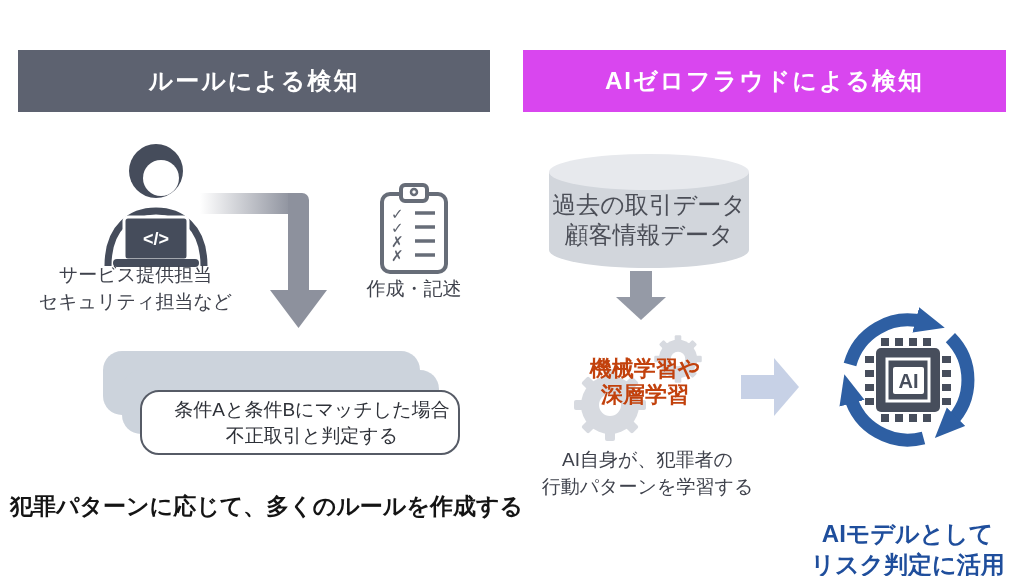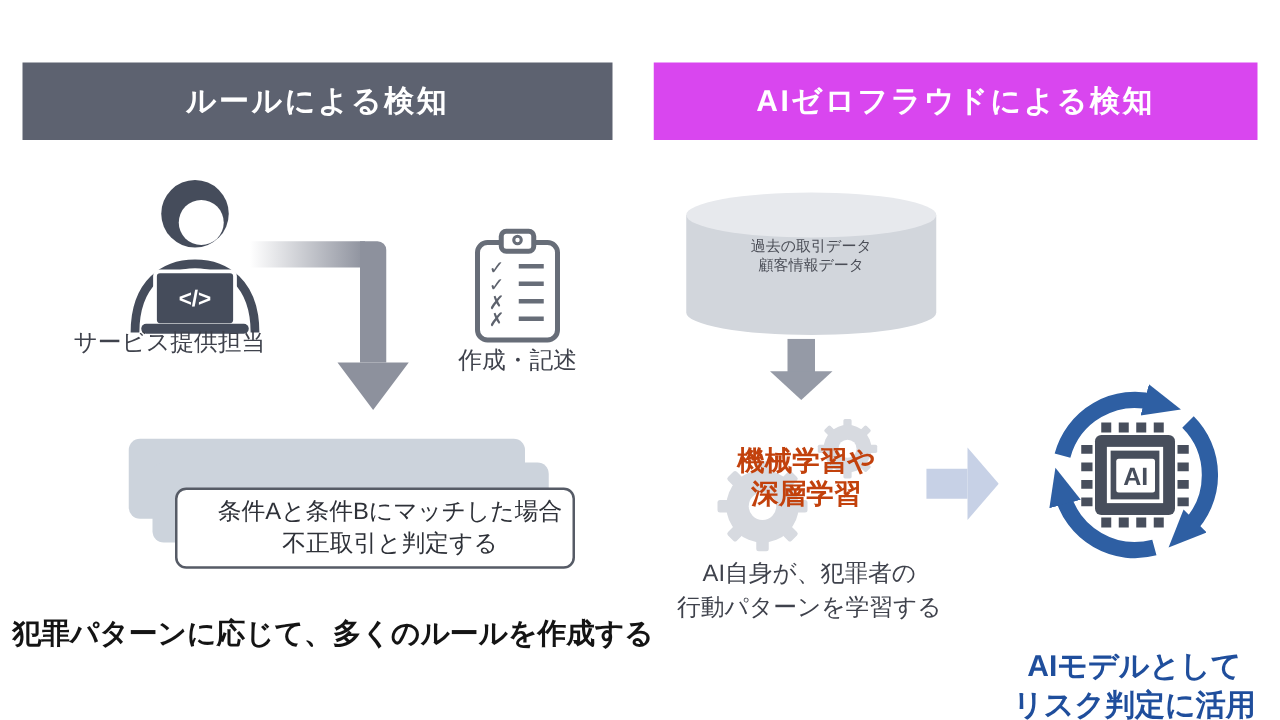--- a/index.html
+++ b/index.html
@@ -14,36 +14,36 @@
   }
   .banner.gray { background: #5d6270; }
   .banner.navy { background: #d946ef; }
 
   .caption {
     text-align: center; color: #3f424c; font-size: 19px; line-height: 1.4;
   }
   .caption div { white-space: nowrap; }
 
   .card {
-    position: absolute; border-radius: 9px; padding-left: 24px;
+    position: absolute; border-radius: 19px; padding-left: 24px;
   }
   .card.back { background: #ccd3dc; }
   .card.front {
     background: #ffffff; border: 2px solid #565b66;
     display: flex; flex-direction: column; align-items: center; justify-content: center;
     font-size: 19px; color: #2e3138; line-height: 1.35; text-align: center;
   }
 
   .footnote {
     font-size: 23px; font-weight: bold; color: #141414;
     text-align: center; white-space: nowrap; margin-top: 12px;
   }
 
   .cyl-text {
-    text-align: center; font-size: 12px; color: #4b4e57; line-height: 1.25; font-weight: 500;
+    text-align: center; font-size: 24px; color: #4b4e57; line-height: 1.25; font-weight: 500;
   }
 
   .ml-text {
     text-align: center; font-size: 22px; font-weight: bold; color: #c2410c; line-height: 1.2;
   }
 
   .result-text {
     text-align: center; font-size: 24px; font-weight: bold; color: #1f4e9c; line-height: 1.3; margin-top: 48px;
   }
 </style>
@@ -60,20 +60,21 @@
     <path d="M20,128 C20,88 44,73 68,73 C92,73 116,88 116,128" fill="#ffffff" stroke="#454c5b" stroke-width="7"></path>
     <circle cx="68" cy="33" r="27" fill="#454c5b"></circle>
     <circle cx="73" cy="40" r="18" fill="#ffffff"></circle>
     <rect x="36" y="79" width="64" height="43" rx="4" fill="#454c5b" stroke="#ffffff" stroke-width="3"></rect>
     <text x="68" y="107" text-anchor="middle" font-size="18" font-weight="bold" fill="#ffffff">&lt;/&gt;</text>
     <rect x="25" y="121" width="86" height="8" rx="4" fill="#454c5b"></rect>
   </svg>
 
   <div class="abs caption" style="left:28px; top:262px; width:215px;">
     <div>サービス提供担当</div>
+    <div>セキュリティ担当など</div>
   </div>
 
   <svg class="abs" style="left:200px; top:188px;" width="140" height="145" viewBox="0 0 140 145">
     <defs>
       <linearGradient id="fadeGray" x1="0" y1="0" x2="1" y2="0">
         <stop offset="0" stop-color="#ffffff"></stop>
         <stop offset="1" stop-color="#8d919d"></stop>
       </linearGradient>
     </defs>
     <rect x="0" y="5" width="92" height="21" fill="url(#fadeGray)"></rect>

